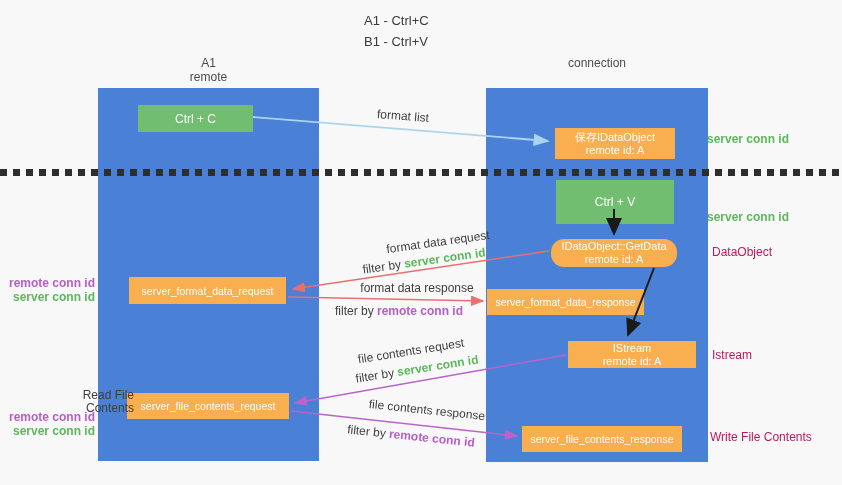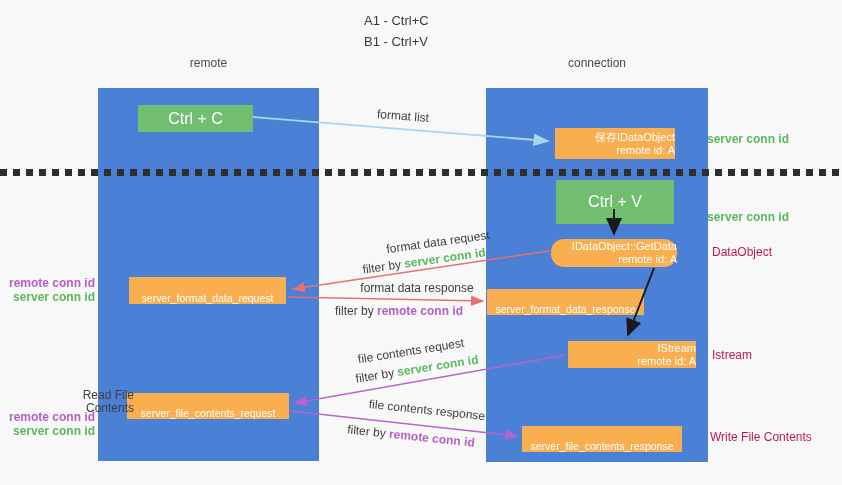--- a/index.html
+++ b/index.html
@@ -31,22 +31,22 @@
   #lifeline-a{left:98px;top:88px;width:221px;height:373px;}
   #lifeline-b{left:486px;top:88px;width:222px;height:374px;}
   .dotted-line{
     position:absolute;left:0;top:169px;width:842px;height:7px;z-index:2;
     background:repeating-linear-gradient(90deg,#2e2e2e 0 7px,transparent 7px 13px);
   }
   .node{
     position:absolute;display:flex;align-items:center;justify-content:center;
     color:#fff;text-align:center;z-index:3;white-space:nowrap;
   }
-  .node.green{background:var(--node-green);font-size:16px;}
-  .node.orange{background:var(--node-orange);font-size:10.5px;align-items:flex-end;}
+  .node.green{background:var(--node-green);font-size:12px;}
+  .node.orange{background:var(--node-orange);font-size:10.5px;}
   .node.two-line{flex-direction:column;font-size:11px;line-height:13px;}
   #node-ctrl-c{left:138px;top:105px;width:115px;height:27px;}
   #node-save{left:555px;top:128px;width:120px;height:31px;}
   #node-ctrl-v{left:556px;top:180px;width:118px;height:44px;}
   #node-getdata{left:551px;top:239px;width:126px;height:28px;border-radius:13px;}
   #node-format-request{left:129px;top:277px;width:157px;height:27px;}
   #node-format-response{left:487px;top:289px;width:157px;height:26px;}
   #node-istream{left:568px;top:341px;width:128px;height:27px;}
   #node-file-request{left:127px;top:393px;width:162px;height:26px;}
   #node-file-response{left:522px;top:426px;width:160px;height:26px;}
@@ -72,20 +72,21 @@
 <body>
 
 <div id="canvas">
 
   <div class="title-block">
     <div>A1 - Ctrl+C</div>
     <div>B1 - Ctrl+V</div>
   </div>
 
   <div class="col-header" id="header-a">
+    <div>A1</div>
     <div>remote</div>
   </div>
   <div class="col-header" id="header-b">
     <div>connection</div>
   </div>
 
   <div class="lifeline" id="lifeline-a"></div>
   <div class="lifeline" id="lifeline-b"></div>
 
   <div class="dotted-line"></div>

